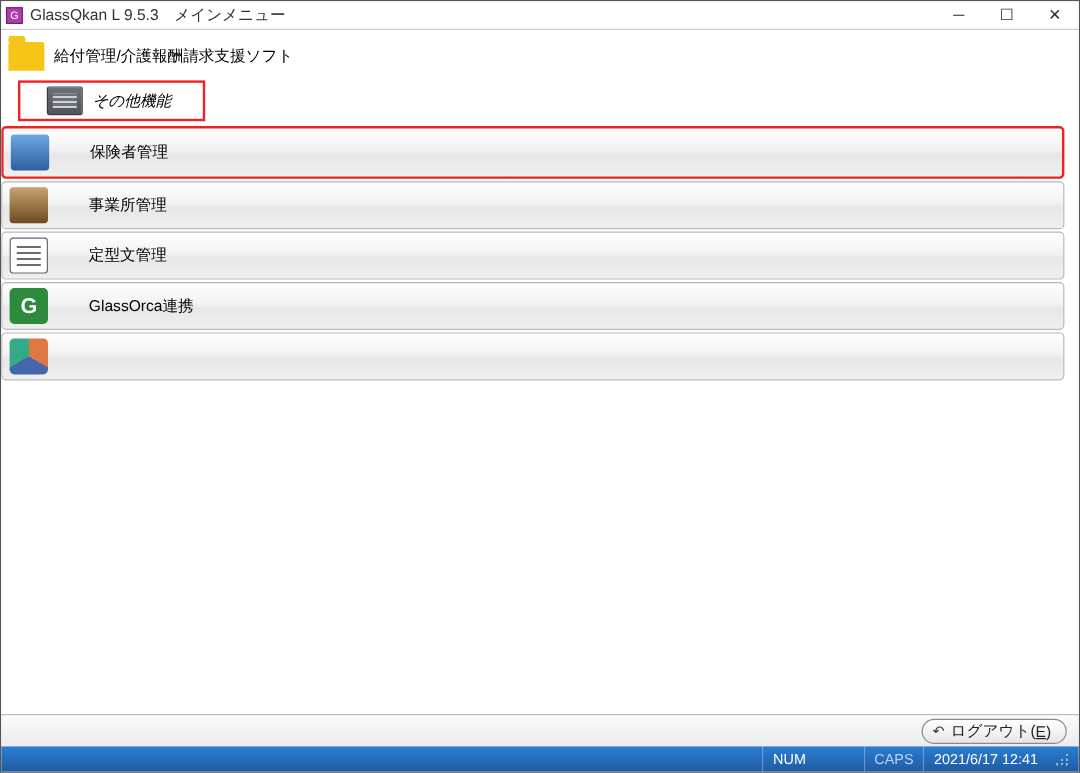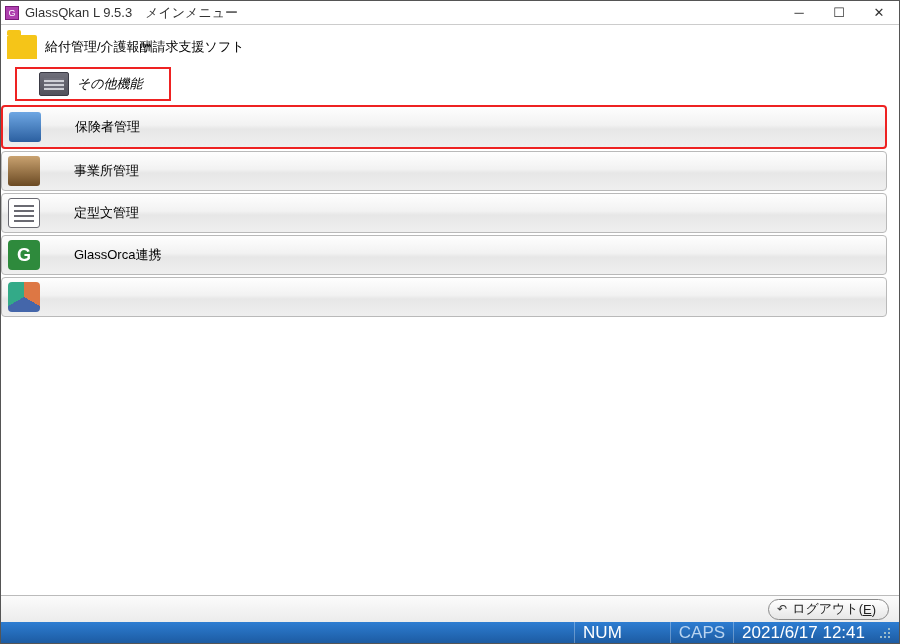--- a/index.html
+++ b/index.html
@@ -175,21 +175,21 @@
     font-size:12px;
     color:#333;
   }
   .logout-btn u { text-decoration: underline; }
 
   .statusbar {
     height: 22px;
     background: linear-gradient(#2d7dd2, #1c5aa0);
     color: #fff;
     display:flex; align-items:center; justify-content:flex-end;
-    font-size: 17px;
+    font-size: 12px;
     padding-right: 6px;
   }
   .statusbar .cell {
     padding: 0 8px;
     border-left: 1px solid rgba(255,255,255,.3);
     height: 100%;
     display:flex; align-items:center;
   }
   .statusbar .cell.dim { color: #b9d4f0; margin-left: 40px; }
   .grip {

